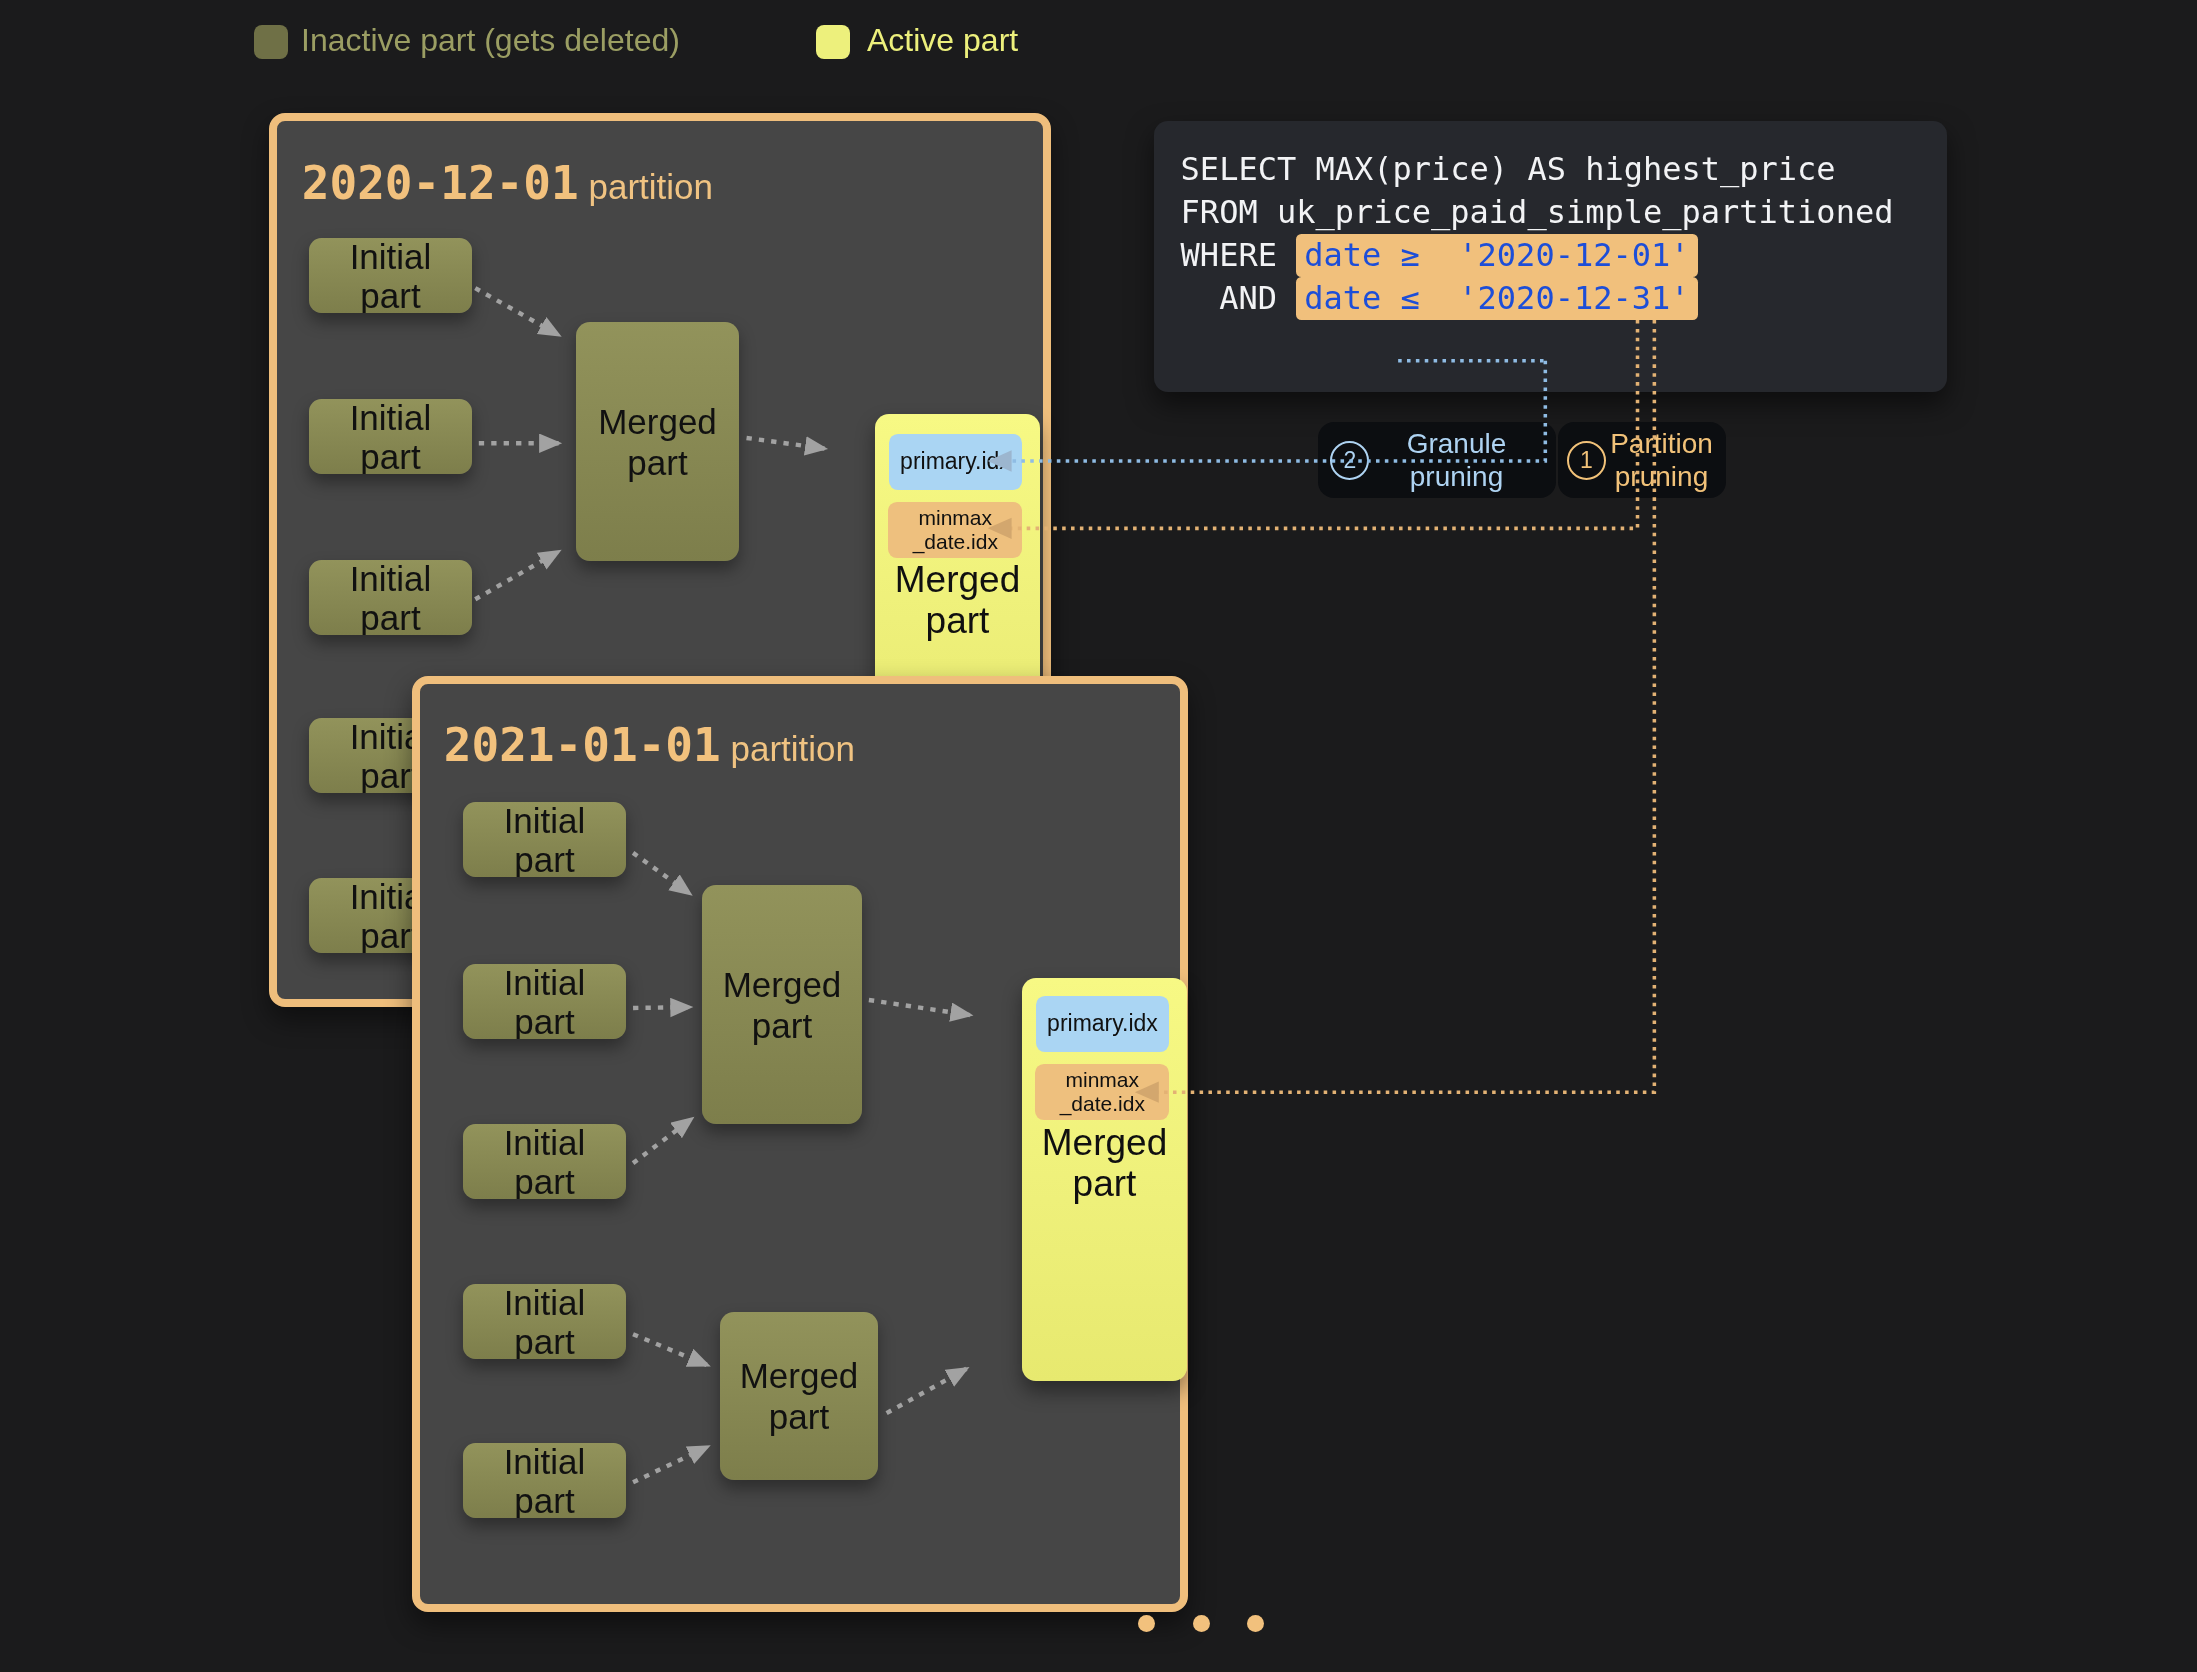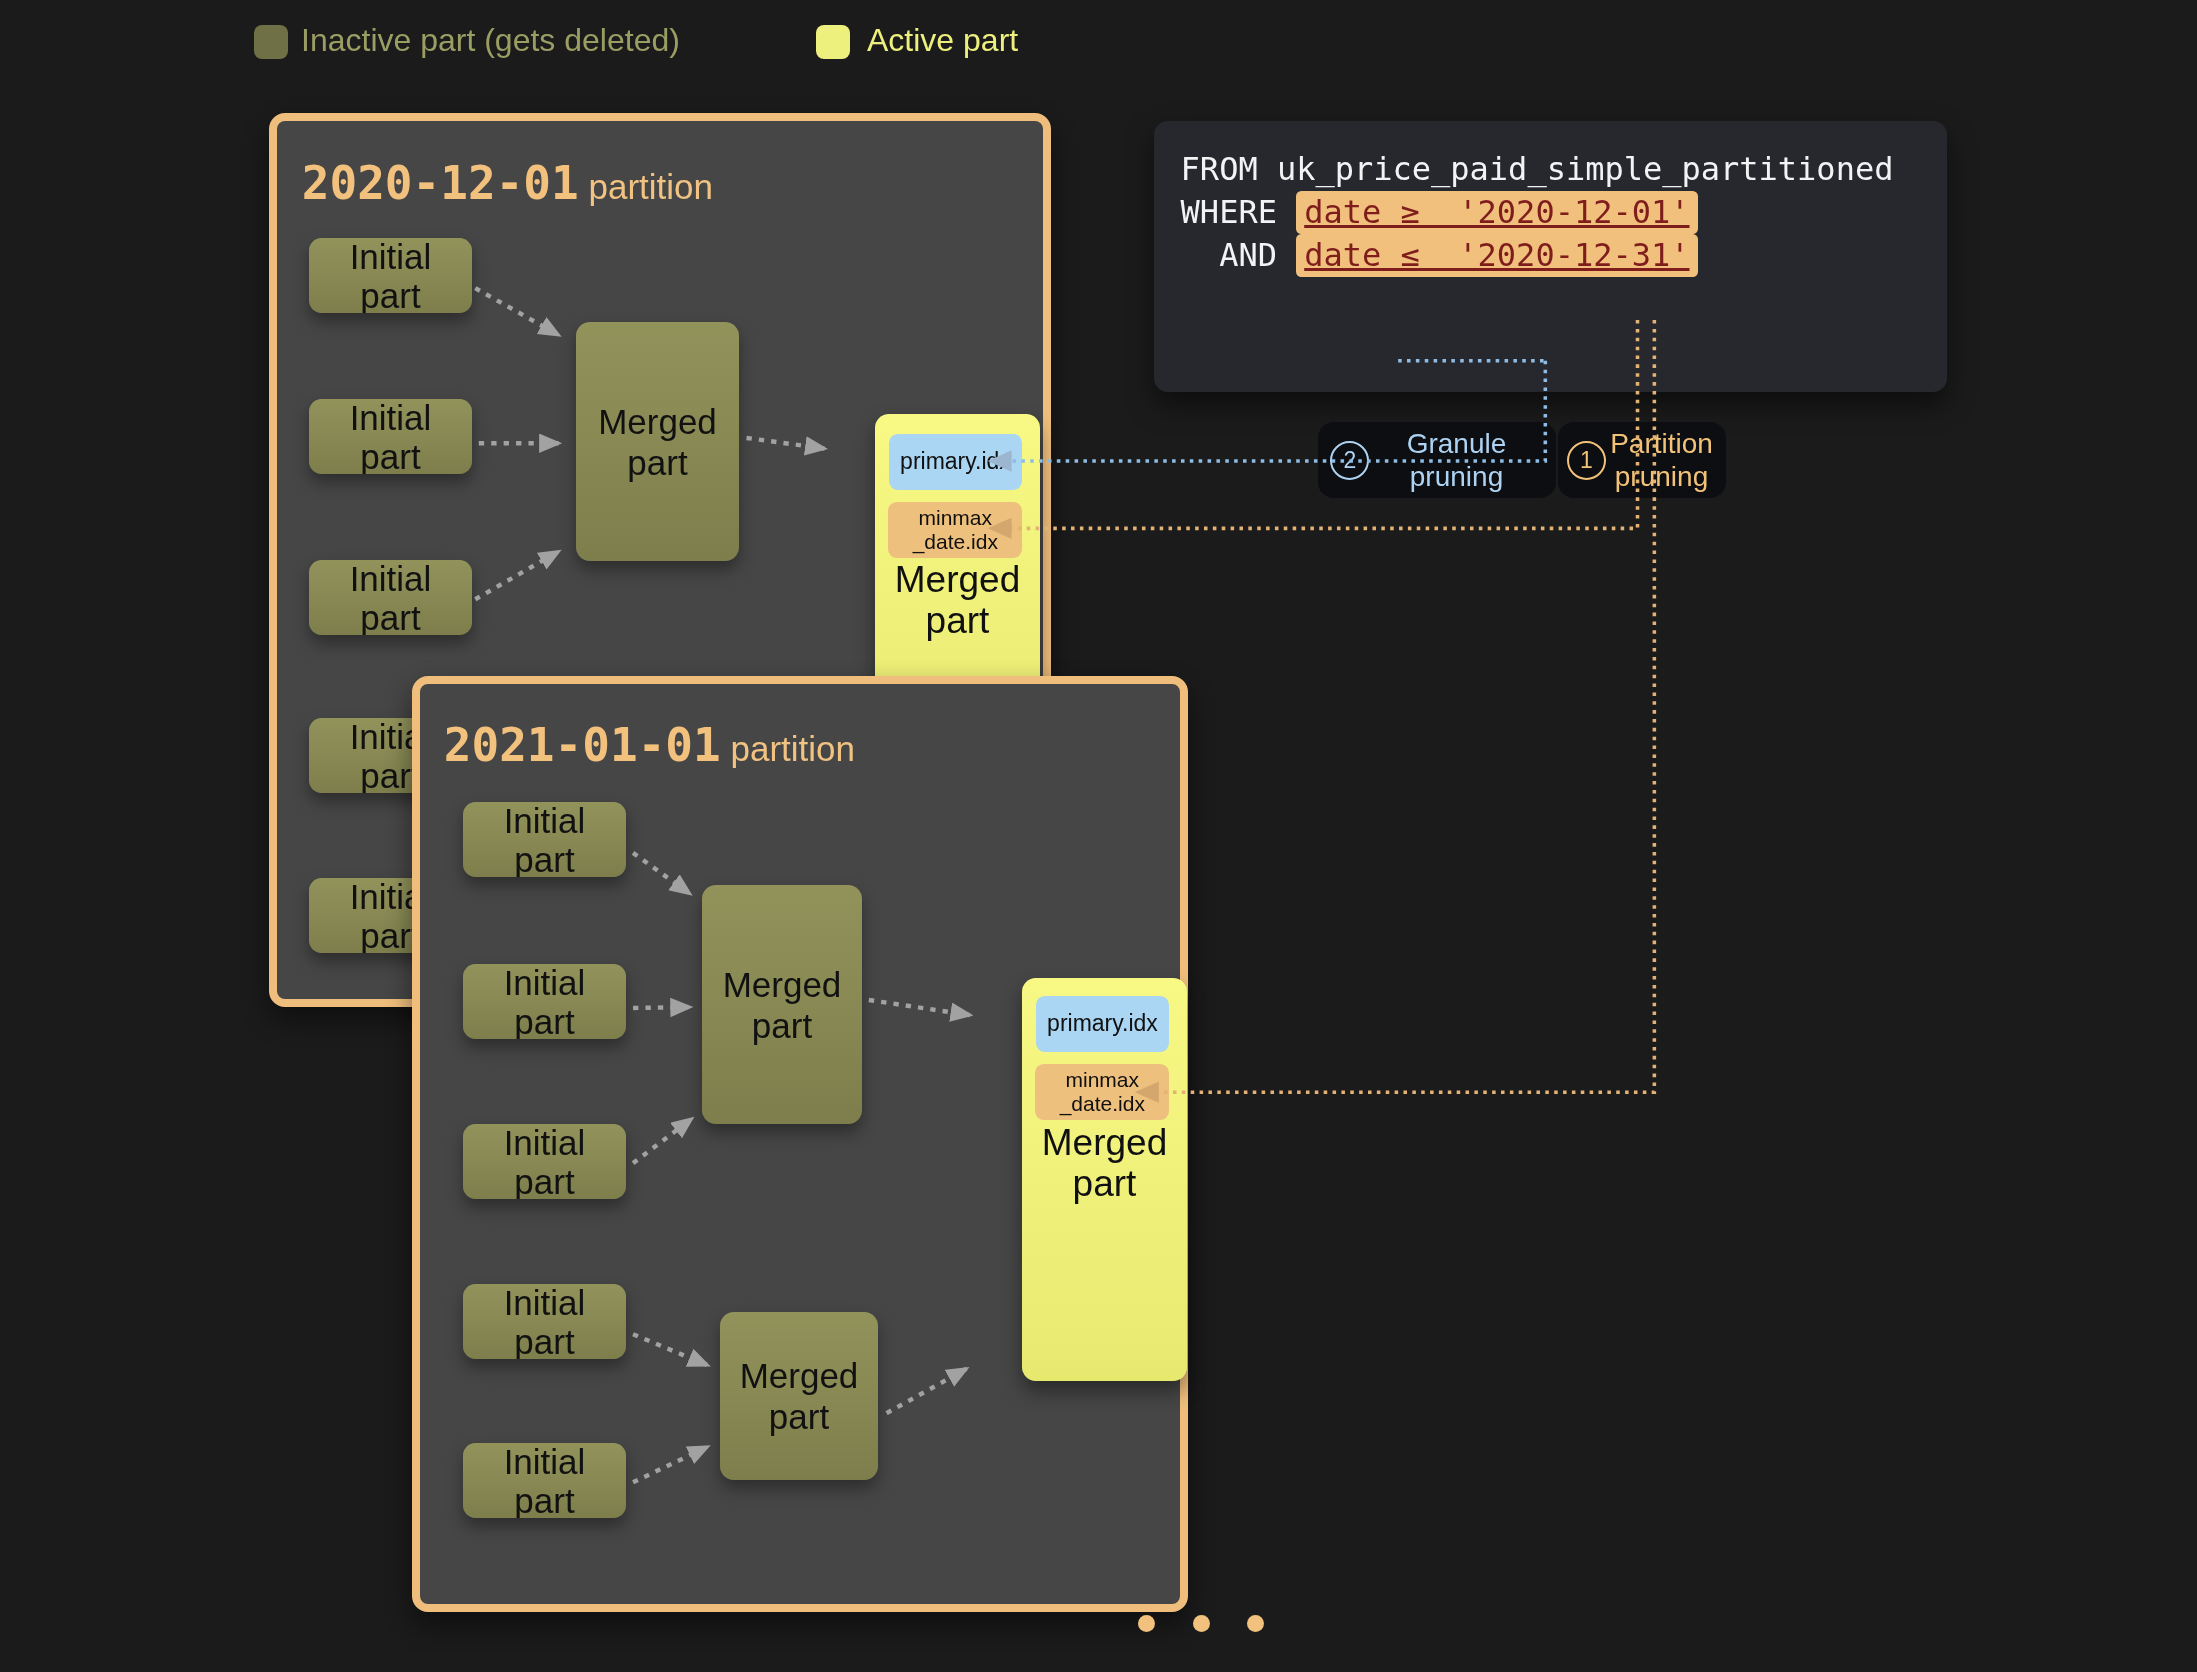--- a/index.html
+++ b/index.html
@@ -36,21 +36,21 @@
   .chip-minmax{background:#eec07e;font-size:21px;line-height:24px;}
   .active-label{position:absolute;width:100%;color:#101010;font-size:37px;line-height:41px;}
 
   
   .sql-box{position:absolute;left:1154px;top:121px;width:793px;height:271px;
            background:#26282d;border-radius:14px;box-shadow:0 12.4px 26.6px rgba(0,0,0,.5);
            box-sizing:border-box;padding:26.6px 0 0 26.6px;}
   .sql-line{height:43px;line-height:43px;white-space:pre;
             font-family:"DejaVu Sans Mono", monospace;font-size:32px;color:#f2f3f5;}
   .hl{display:inline-block;padding:0 8px;height:43px;line-height:43px;}
-  .hl-orange{background:#f1c07c;border-radius:5.3px;color:#7f1d1d;text-decoration:underline;}
+  .hl-orange{background:#f1c07c;border-radius:5.3px;color:#1d4ed8;}
   .hl-blue{background:#a9d4f2;border-radius:7px;color:#fdfdfd;}
 
   
   .anno{position:absolute;background:#0c0e11;border-radius:16px;display:flex;
         align-items:center;box-sizing:border-box;padding:0 12.4px;}
   .anno-circle{width:35px;height:35px;border-radius:50%;border:2.7px solid;
                display:flex;align-items:center;justify-content:center;
                font-size:23px;flex:0 0 auto;}
   .anno-text{flex:1;text-align:center;font-size:28px;line-height:33px;}
   .anno-blue{color:#aed3f2;border-color:#aed3f2;}
@@ -141,20 +141,21 @@
     <span>primary.idx</span>
   </div>
   <div class="chip chip-minmax" style="left:13.3px;top:86px;width:134px;height:56px;">
     <span>minmax</span>
     <span>_date.idx</span>
   </div>
   <div class="active-label" style="top:144px;"><span style="display:inline-block;width:142px;">Merged part</span></div>
 </div>
 
 <div class="sql-box z3">
+  <div class="sql-line"><span>SELECT MAX(price) AS highest_price</span></div>
   <div class="sql-line"><span>FROM uk_price_paid_simple_partitioned</span></div>
   <div class="sql-line"><span>WHERE </span><span class="hl hl-orange">date ≥  '2020-12-01'</span></div>
   <div class="sql-line"><span>  AND </span><span class="hl hl-orange">date ≤  '2020-12-31'</span></div>
 </div>
 
 <div class="anno z3" style="left:1318px;top:422px;width:238px;height:76px;">
   <span class="anno-circle anno-blue">2</span>
   <span class="anno-text anno-blue">
     <span style="display:block;">Granule</span>
     <span style="display:block;">pruning</span>

